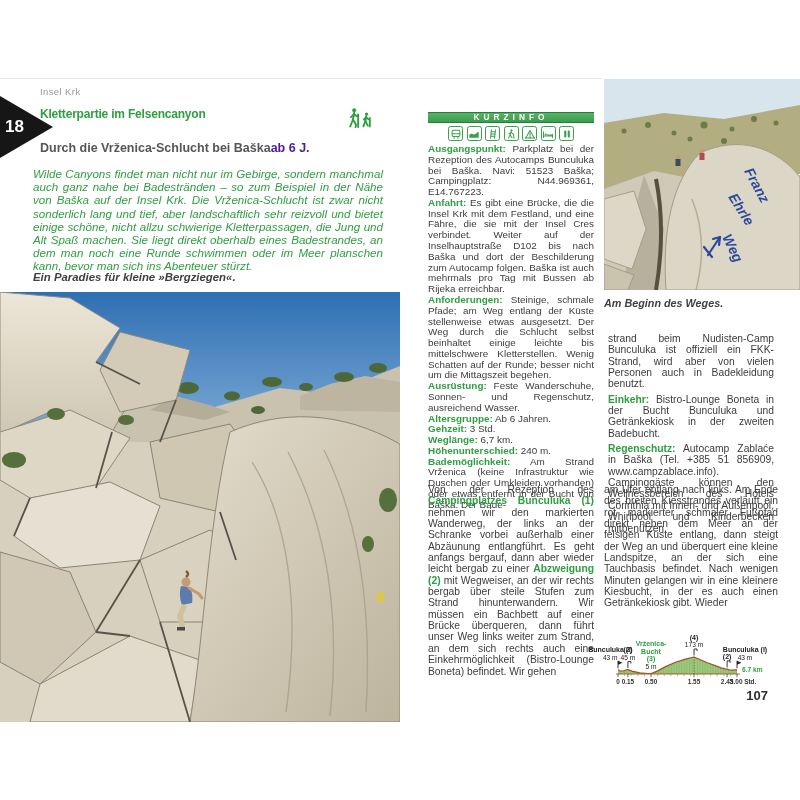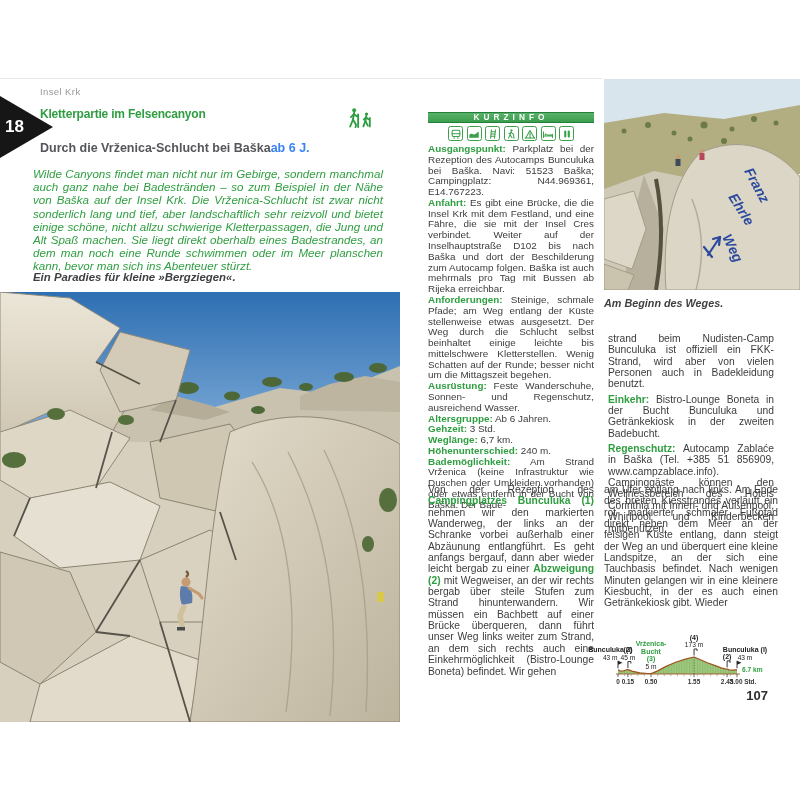--- a/index.html
+++ b/index.html
@@ -9,21 +9,21 @@
   .top-rule{left:0;top:78px;width:602px;height:1px;background:#e7e7e5;}
   .kicker{left:40px;top:86px;font-size:9.5px;color:#97989c;letter-spacing:.4px;}
   .badge{left:0;top:96px;width:37px;height:62px;background:#161616;
          clip-path:polygon(0 0,100% 50%,0 100%);padding-left:16px;}
   .badge span{position:absolute;left:5px;top:50%;transform:translateY(-50%);
          color:#fff;font-weight:bold;font-size:17px;}
   .title{left:40px;top:107px;font-size:12px;font-weight:bold;color:#2f9e41;letter-spacing:-.2px;}
   .hikers{left:346px;top:107px;width:28px;height:22px;}
   .subrow{left:40px;top:141px;width:343px;display:flex;justify-content:flex-start;
           font-size:12.5px;font-weight:bold;}
-  .subrow .st{color:#55565a;} .subrow .age{color:#3b82f6;}
+  .subrow .st{color:#55565a;} .subrow .age{color:#4c1d95;}
   .intro{left:33px;top:167px;width:350px;font-size:11.6px;line-height:13.2px;
          color:#2f9e41;font-style:italic;font-weight:500;text-align:justify;margin:0;}
   .tagline{left:33px;top:271px;font-size:11.4px;font-style:italic;font-weight:bold;color:#3f4043;margin:0;}
   .photo{overflow:hidden;}
   .photo svg{display:block;width:100%;height:100%;}
   .photo-left{left:0;top:292px;width:400px;height:430px;}
   .photo-right{left:604px;top:79px;width:196px;height:211px;}
   .kbar{left:428px;top:112px;width:166px;height:9px;background:linear-gradient(#5ab169,#3a9e4d);
         border-top:1.5px solid #23803a;border-bottom:1.5px solid #23803a;
         text-align:center;color:#fff;font-size:8.3px;font-weight:bold;letter-spacing:4px;

